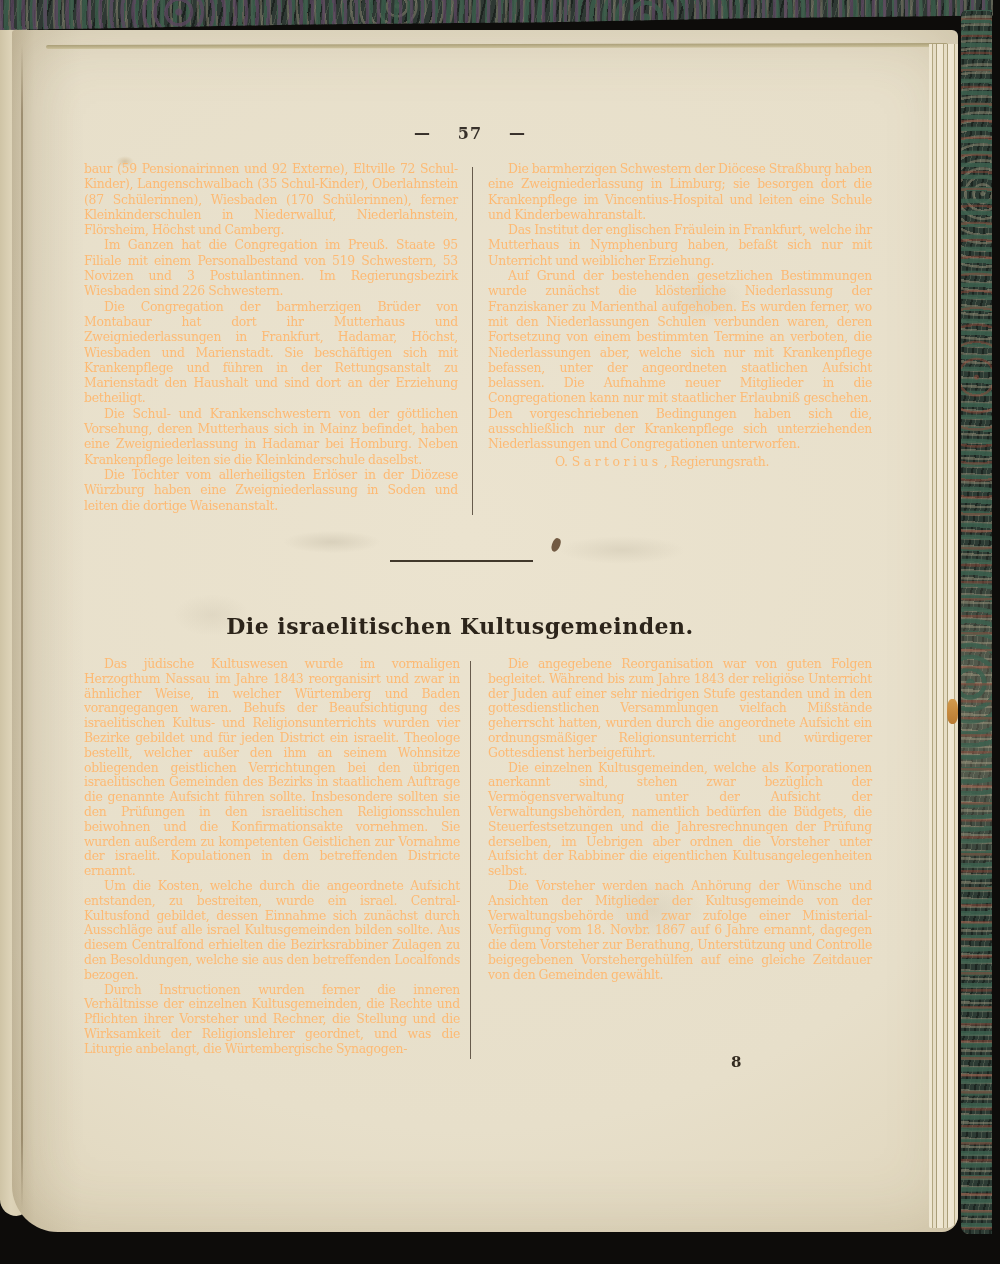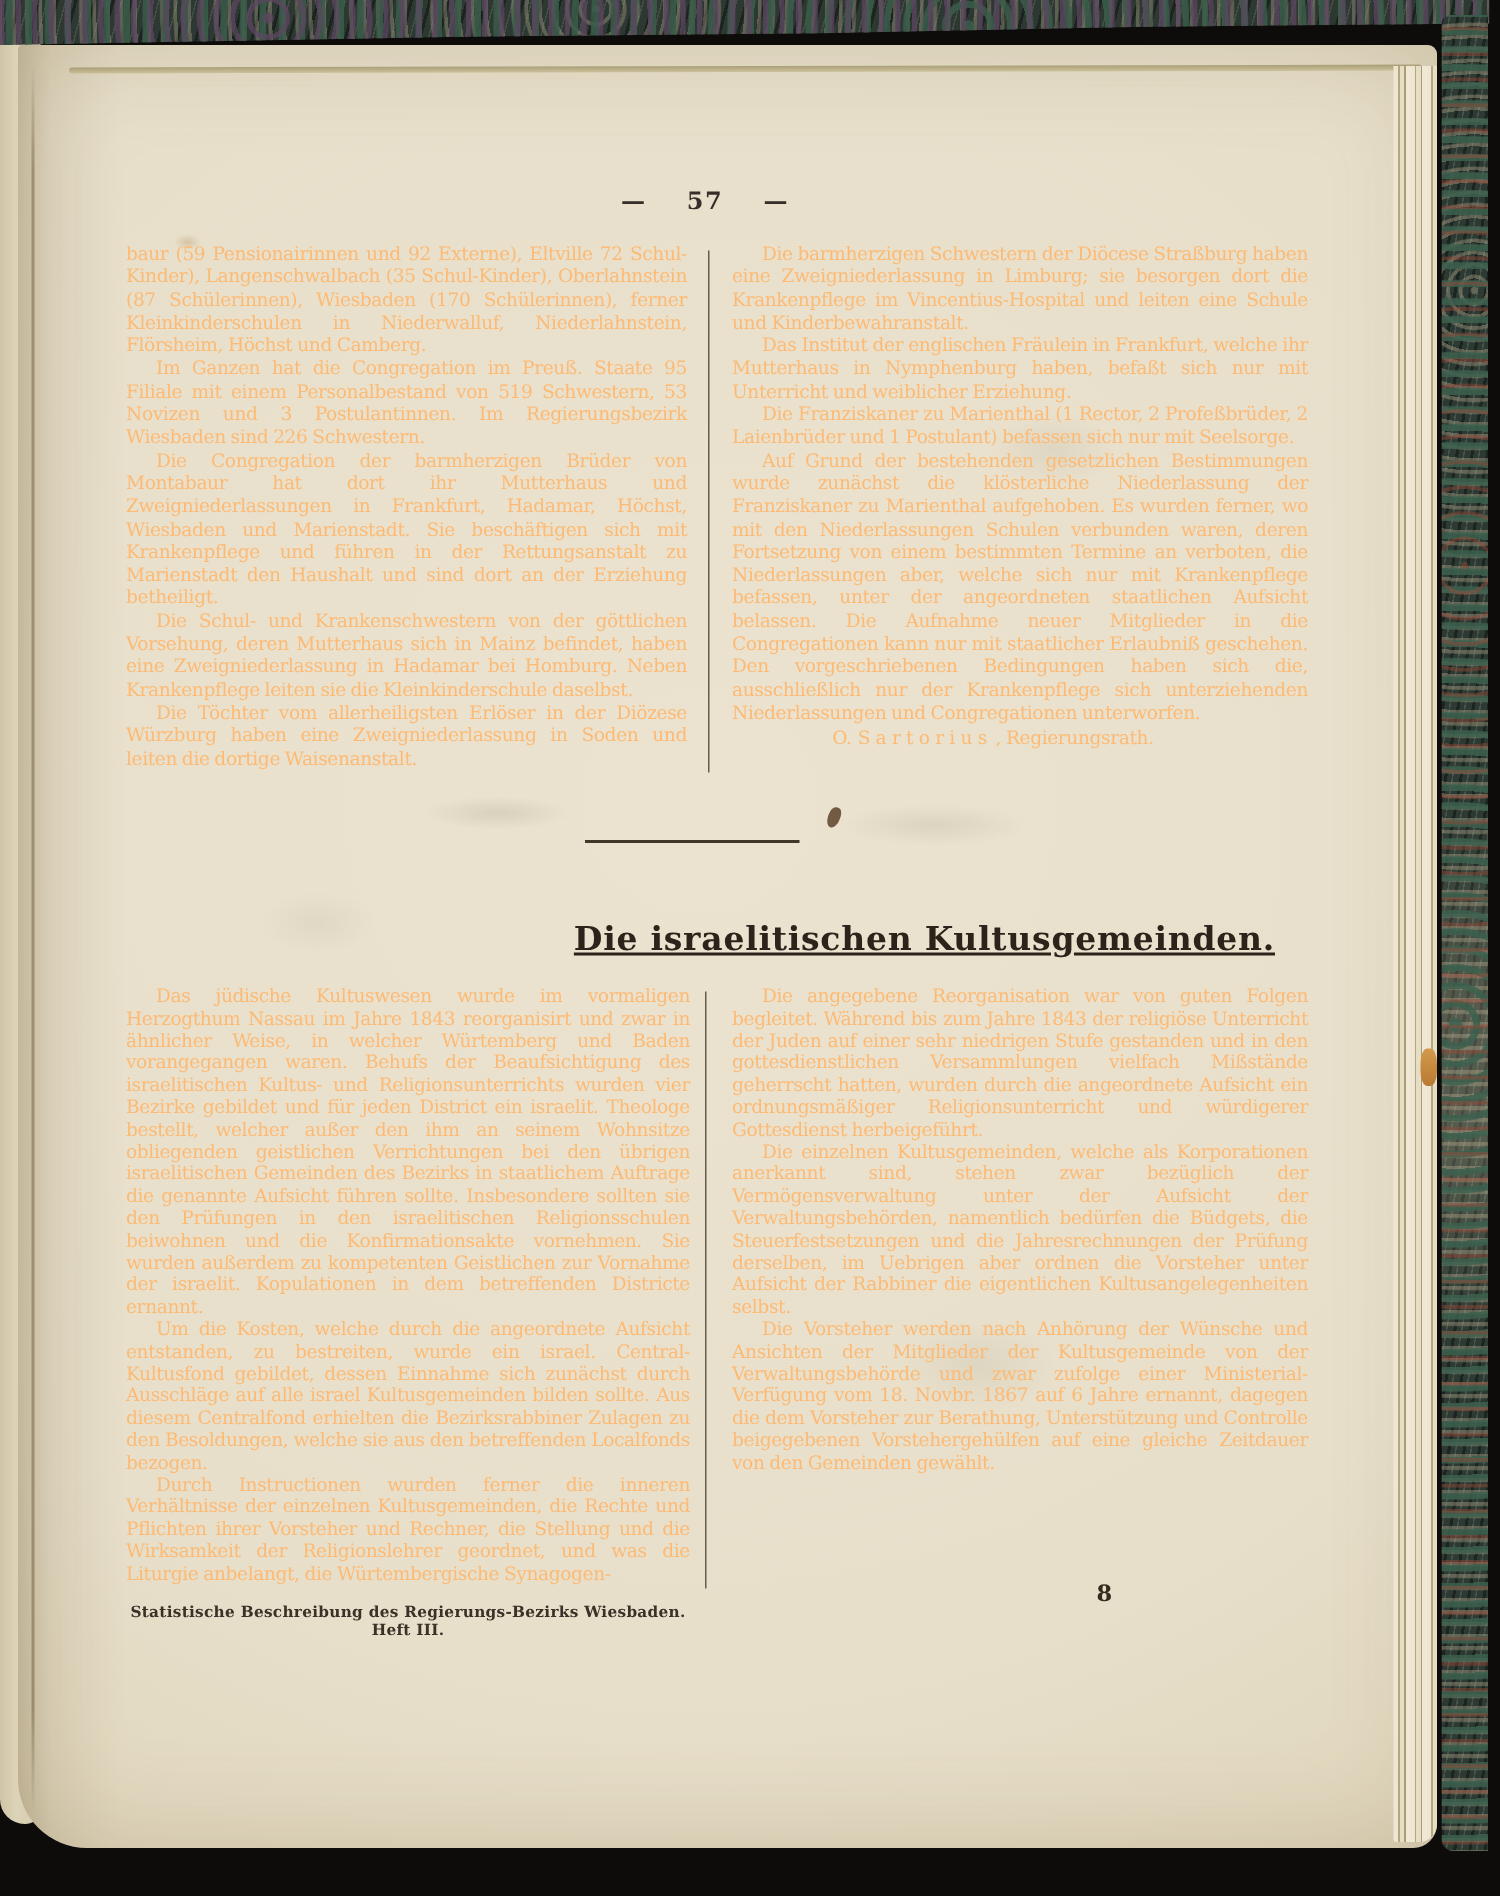--- a/index.html
+++ b/index.html
@@ -67,22 +67,22 @@
   #col-ul{left:84px;top:161px;width:374px;}
   #col-ur{left:488px;top:161px;width:384px;}
   #col-ll{left:84px;top:657px;width:376px;line-height:14.8px;}
   #col-lr{left:488px;top:657px;width:384px;line-height:14.8px;}
   .para{margin:0;}
   .para.indent{text-indent:20px;}
   .rule-v{position:absolute;width:1px;background:rgba(70,58,44,.8);}
   #rule-upper{left:472px;top:167px;height:348px;}
   #rule-lower{left:470px;top:661px;height:398px;}
   .divider{position:absolute;left:390px;top:560px;width:143px;height:2px;background:#41382b;}
-  .heading{position:absolute;left:70px;top:613px;width:780px;text-align:right;font-size:22px;
-    font-weight:bold;color:#2c241a;letter-spacing:.5px;margin:0;font-family:"DejaVu Serif", serif;text-decoration:underline;}
+  .heading{position:absolute;left:70px;top:613px;width:780px;text-align:center;font-size:22px;
+    font-weight:bold;color:#2c241a;letter-spacing:.5px;margin:0;font-family:"DejaVu Serif", serif;}
   .signature{margin:2px 0 0;text-align:center;padding-right:36px;text-indent:0;}
   .signature .sperr{letter-spacing:3.5px;margin:0 2px 0 4px;}
   .footer{position:absolute;left:84px;top:1069px;width:376px;text-align:center;font-size:10.2px;
     font-weight:bold;color:#3a3228;letter-spacing:.2px;}
   .pagenum-bottom{position:absolute;left:731px;top:1053px;font-size:15px;font-weight:bold;color:#332b20;}
 </style>
 </head>
 <body>
 
 <div id="canvas">
@@ -112,21 +112,20 @@
     <p class="para indent">Die Congregation der barmherzigen Brüder von Montabaur hat dort ihr Mutterhaus und Zweigniederlassungen in Frankfurt, Hadamar, Höchst, Wiesbaden und Marienstadt. Sie beschäftigen sich mit Krankenpflege und führen in der Rettungsanstalt zu Marienstadt den Haushalt und sind dort an der Erziehung betheiligt.</p>
     <p class="para indent">Die Schul- und Krankenschwestern von der göttlichen Vorsehung, deren Mutterhaus sich in Mainz befindet, haben eine Zweigniederlassung in Hadamar bei Homburg. Neben Krankenpflege leiten sie die Kleinkinderschule daselbst.</p>
     <p class="para indent">Die Töchter vom allerheiligsten Erlöser in der Diözese Würzburg haben eine Zweigniederlassung in Soden und leiten die dortige Waisenanstalt.</p>
   </div>
 
   <div class="rule-v" id="rule-upper"></div>
 
   <div class="col" id="col-ur">
     <p class="para indent">Die barmherzigen Schwestern der Diöcese Straßburg haben eine Zweigniederlassung in Limburg; sie besorgen dort die Krankenpflege im Vincentius-Hospital und leiten eine Schule und Kinderbewahranstalt.</p>
     <p class="para indent">Das Institut der englischen Fräulein in Frankfurt, welche ihr Mutterhaus in Nymphenburg haben, befaßt sich nur mit Unterricht und weiblicher Erziehung.</p>
-    <p class="para indent">Die Franziskaner zu Marienthal (1 Rector, 2 Profeßbrüder, 2 Laienbrüder und 1 Postulant) befassen sich nur mit Seelsorge.</p>
     <p class="para indent">Auf Grund der bestehenden gesetzlichen Bestimmungen wurde zunächst die klösterliche Niederlassung der Franziskaner zu Marienthal aufgehoben. Es wurden ferner, wo mit den Niederlassungen Schulen verbunden waren, deren Fortsetzung von einem bestimmten Termine an verboten, die Niederlassungen aber, welche sich nur mit Krankenpflege befassen, unter der angeordneten staatlichen Aufsicht belassen. Die Aufnahme neuer Mitglieder in die Congregationen kann nur mit staatlicher Erlaubniß geschehen. Den vorgeschriebenen Bedingungen haben sich die, ausschließlich nur der Krankenpflege sich unterziehenden Niederlassungen und Congregationen unterworfen.</p>
     <p class="para signature">
       <span>O.</span><span class="sperr">Sartorius</span><span>, Regierungsrath.</span>
     </p>
   </div>
 
   <div class="divider"></div>
 
   <h1 class="heading">Die israelitischen Kultusgemeinden.</h1>
 
@@ -137,16 +136,15 @@
   </div>
 
   <div class="rule-v" id="rule-lower"></div>
 
   <div class="col" id="col-lr">
     <p class="para indent">Die angegebene Reorganisation war von guten Folgen begleitet. Während bis zum Jahre 1843 der religiöse Unterricht der Juden auf einer sehr niedrigen Stufe gestanden und in den gottesdienstlichen Versammlungen vielfach Mißstände geherrscht hatten, wurden durch die angeordnete Aufsicht ein ordnungsmäßiger Religionsunterricht und würdigerer Gottesdienst herbeigeführt.</p>
     <p class="para indent">Die einzelnen Kultusgemeinden, welche als Korporationen anerkannt sind, stehen zwar bezüglich der Vermögensverwaltung unter der Aufsicht der Verwaltungsbehörden, namentlich bedürfen die Büdgets, die Steuerfestsetzungen und die Jahresrechnungen der Prüfung derselben, im Uebrigen aber ordnen die Vorsteher unter Aufsicht der Rabbiner die eigentlichen Kultusangelegenheiten selbst.</p>
     <p class="para indent">Die Vorsteher werden nach Anhörung der Wünsche und Ansichten der Mitglieder der Kultusgemeinde von der Verwaltungsbehörde und zwar zufolge einer Ministerial-Verfügung vom 18. Novbr. 1867 auf 6 Jahre ernannt, dagegen die dem Vorsteher zur Berathung, Unterstützung und Controlle beigegebenen Vorstehergehülfen auf eine gleiche Zeitdauer von den Gemeinden gewählt.</p>
   </div>
 
-  <div class="footer">Statistische Beschreibung des Regierungs-Bezirks Wiesbaden. Heft III.</div>
   <div class="pagenum-bottom">8</div>
 
 </div>
 
 </body></html>

